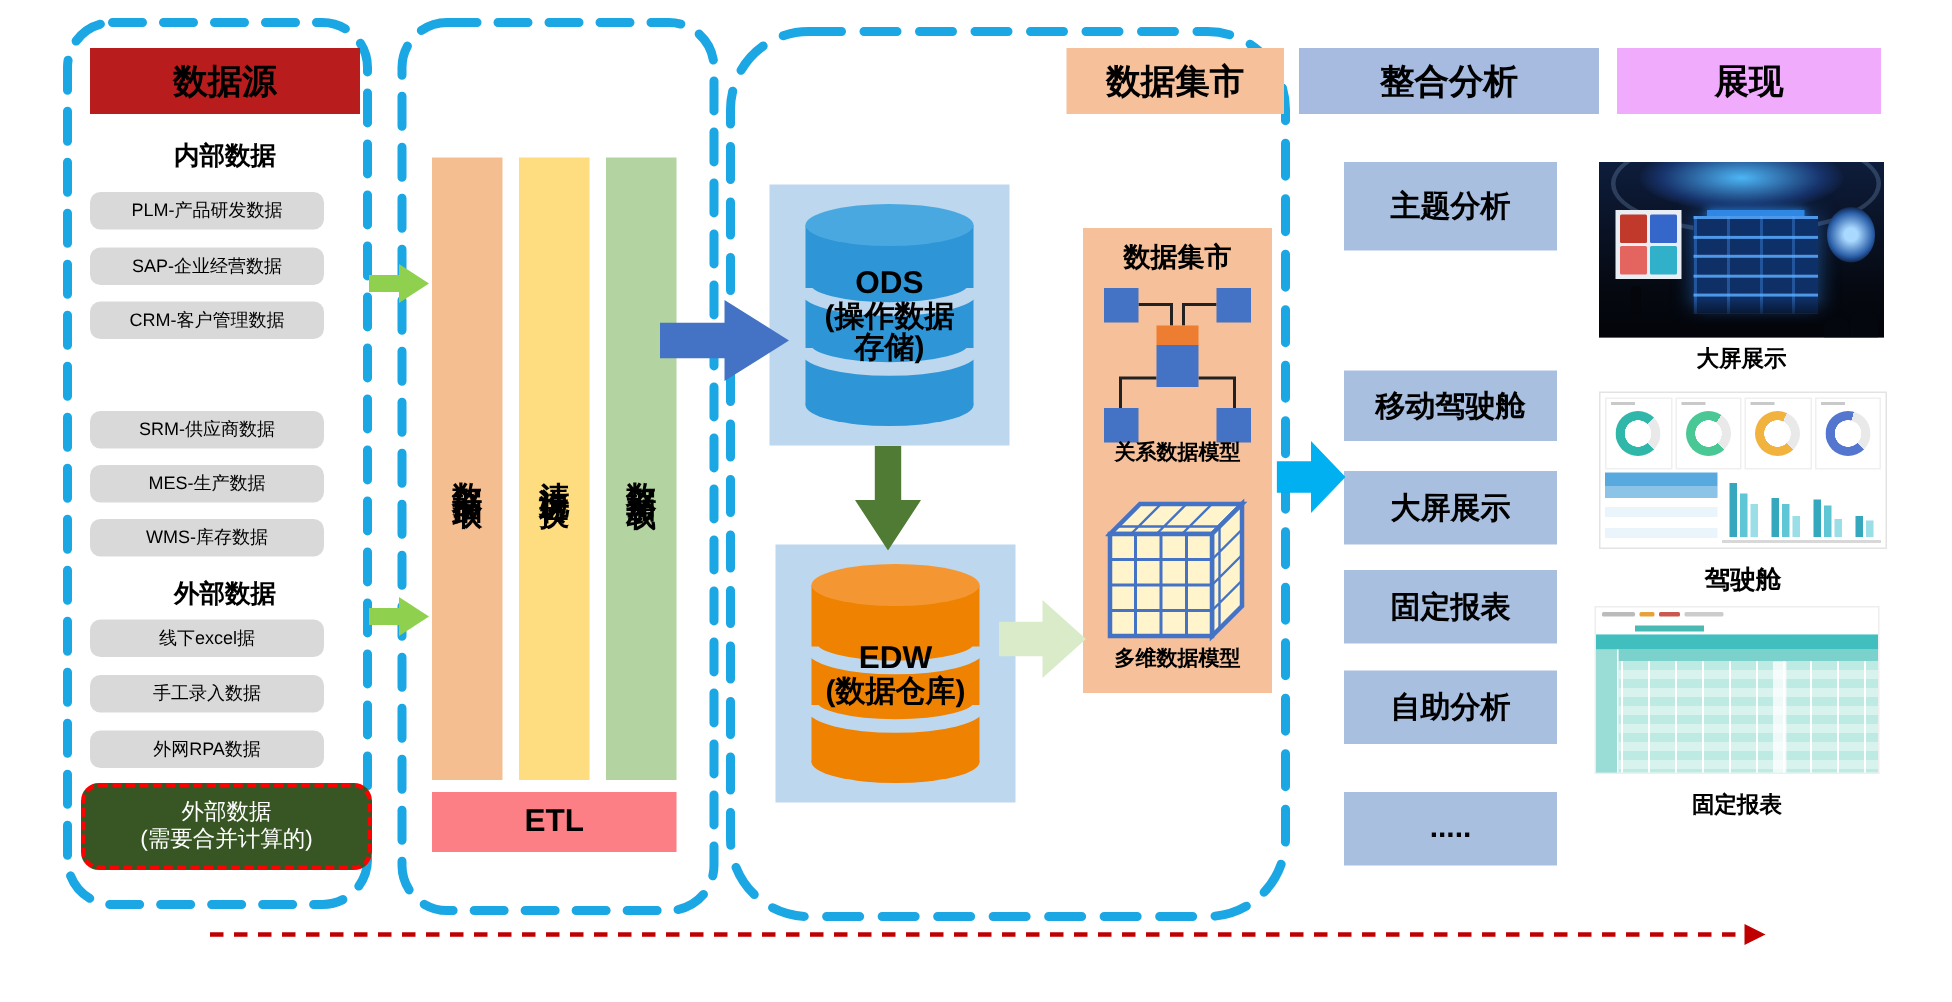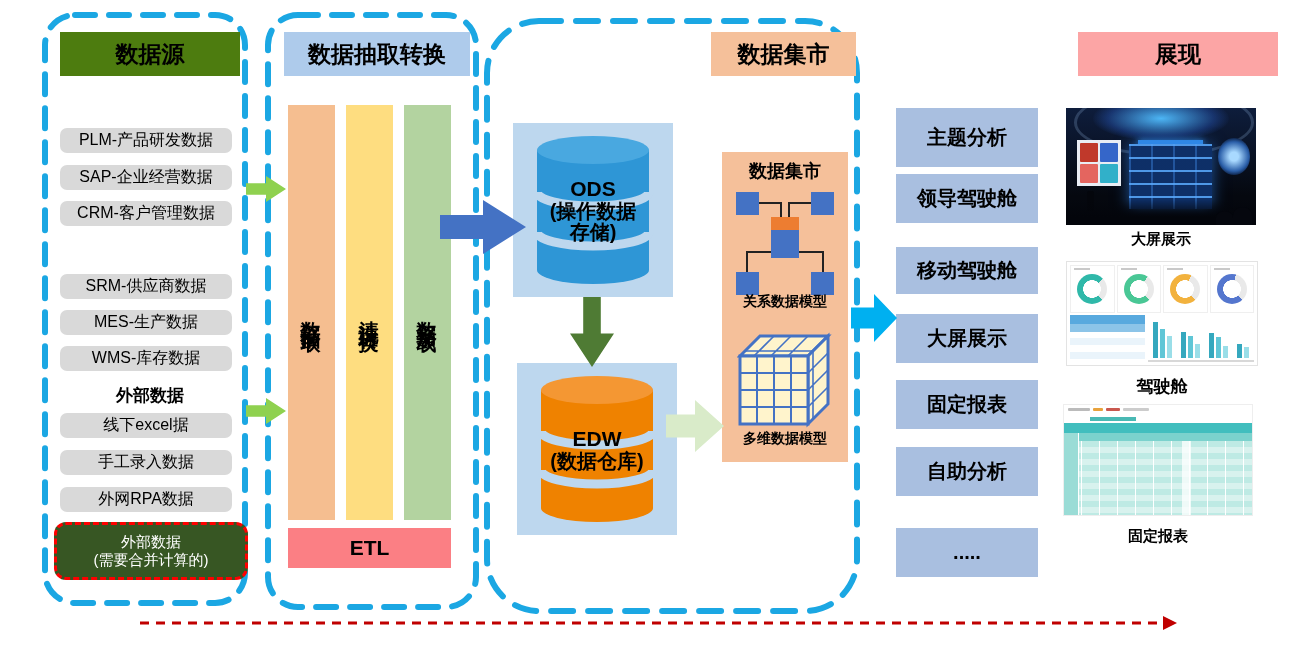--- a/index.html
+++ b/index.html
@@ -6,22 +6,22 @@
   .canvas{
     position:relative;width:1301px;height:668px;background:#fff;overflow:hidden;
     font-family:"Liberation Sans","DejaVu Sans",sans-serif;color:#000;
   }
   .abs{position:absolute;}
   
   .hdr{position:absolute;top:32px;height:44px;display:flex;align-items:center;justify-content:center;
        font-weight:bold;font-size:23px;z-index:2;}
   
   .src-sub{position:absolute;left:60px;width:180px;text-align:center;font-weight:bold;font-size:17px;z-index:2;}
-  .src-item{position:absolute;left:60px;width:172px;height:25px;background:#D9D9D9;border-radius:7px;
-            display:flex;align-items:center;justify-content:center;font-size:16px;z-index:2;}
+  .src-item{position:absolute;left:60px;width:156px;height:25px;background:#D9D9D9;border-radius:7px;
+            display:flex;align-items:center;justify-content:center;font-size:12px;z-index:2;}
   .merged-box{position:absolute;left:54px;top:522px;width:188px;height:52px;background:#375623;color:#fff;
               border:3px dashed #FF0000;border-radius:12px;display:flex;flex-direction:column;
               align-items:center;justify-content:center;font-size:15px;line-height:18px;z-index:2;}
   
   .etl-bar{position:absolute;top:105px;height:415px;width:47px;display:flex;align-items:center;justify-content:center;z-index:2;}
   .vtext{writing-mode:vertical-rl;text-orientation:upright;font-weight:bold;font-size:20px;letter-spacing:4px;}
   .etl-box{position:absolute;left:288px;top:528px;width:163px;height:40px;background:#FB7F84;
            display:flex;align-items:center;justify-content:center;font-weight:bold;font-size:21px;z-index:2;}
   
   .wh-panel{position:absolute;background:#BDD7EE;z-index:2;}
@@ -102,33 +102,34 @@
   <svg class="abs" style="left:40px;top:10px;z-index:1" width="212" height="598">
     <rect x="5" y="5" width="200" height="588" rx="30" fill="none" stroke="#1BA7E3" stroke-width="6" stroke-dasharray="20 14" stroke-linecap="round"></rect>
   </svg>
   <svg class="abs" style="left:263px;top:10px;z-index:1" width="220" height="602">
     <rect x="5" y="5" width="208" height="592" rx="30" fill="none" stroke="#1BA7E3" stroke-width="6" stroke-dasharray="20 14" stroke-linecap="round"></rect>
   </svg>
   <svg class="abs" style="left:482px;top:16px;z-index:1" width="382" height="602">
     <rect x="5" y="5" width="370" height="590" rx="52" fill="none" stroke="#1BA7E3" stroke-width="6" stroke-dasharray="22 15" stroke-linecap="round"></rect>
   </svg>
 
-  <div class="hdr" style="left:60px;width:180px;background:#4d7c0f">
+  <div class="hdr" style="left:60px;width:180px;background:#b91c1c">
       <span>数据源</span>
-    </div>
-  <div class="hdr" style="left:284px;width:186px;background:#AECBEB">
-      <span>数据抽取转换</span>
     </div>
   <div class="hdr" style="left:711px;width:145px;background:#F5C09A">
       <span>数据集市</span>
     </div>
-  <div class="hdr" style="left:1078px;width:200px;background:#fca5a5">
+  <div class="hdr" style="left:866px;width:200px;background:#A6BBDF">
+      <span>整合分析</span>
+    </div>
+  <div class="hdr" style="left:1078px;width:176px;background:#f0abfc">
       <span>展现</span>
     </div>
 
+  <div class="src-sub" style="top:92px">内部数据</div>
   <div class="src-item" style="top:128px">PLM-产品研发数据</div>
   <div class="src-item" style="top:165px">SAP-企业经营数据</div>
   <div class="src-item" style="top:201px">CRM-客户管理数据</div>
   <div class="src-item" style="top:274px">SRM-供应商数据</div>
   <div class="src-item" style="top:310px">MES-生产数据</div>
   <div class="src-item" style="top:346px">WMS-库存数据</div>
   <div class="src-sub" style="top:384px">外部数据</div>
   <div class="src-item" style="top:413px">线下excel据</div>
   <div class="src-item" style="top:450px">手工录入数据</div>
   <div class="src-item" style="top:487px">外网RPA数据</div>
@@ -199,21 +200,20 @@
       <polygon points="71,26 91,6 91,74 71,94" fill="#FFF4CC" stroke="#4472C4" stroke-width="3"></polygon>
       <rect x="3" y="26" width="68" height="68" fill="#FFF4CC" stroke="#4472C4" stroke-width="3"></rect>
       <path d="M20 26 V94 M37 26 V94 M54 26 V94 M3 43 H71 M3 60 H71 M3 77 H71" stroke="#4472C4" stroke-width="2" fill="none"></path>
       <path d="M37 6 L17 26 M54 6 L34 26 M71 6 L51 26 M8 21 L76 21" stroke="#4472C4" stroke-width="1.6" fill="none"></path>
       <path d="M71 43 L91 23 M71 60 L91 40 M71 77 L91 57 M76 21 L76 89" stroke="#4472C4" stroke-width="1.6" fill="none"></path>
     </svg>
     <div class="mart-label" style="top:278px">多维数据模型</div>
   </div>
 
   <div class="ana-item" style="top:108px;height:59px">主题分析</div>
-  <div class="ana-item" style="top:174px;height:49px">领导驾驶舱</div>
   <div class="ana-item" style="top:247px;height:47px">移动驾驶舱</div>
   <div class="ana-item" style="top:314px;height:49px">大屏展示</div>
   <div class="ana-item" style="top:380px;height:49px">固定报表</div>
   <div class="ana-item" style="top:447px;height:49px">自助分析</div>
   <div class="ana-item" style="top:528px;height:49px">.....</div>
 
   <div class="photo">
     <div class="ring"></div>
     <div class="ceil"></div>
     <div class="wallbar"></div>

